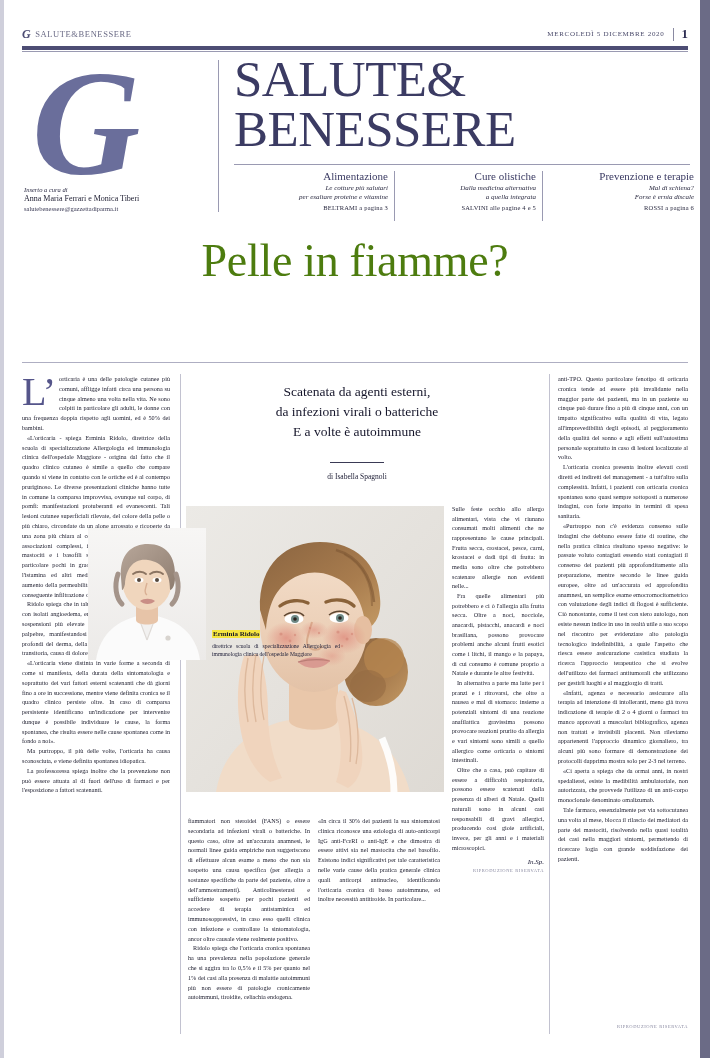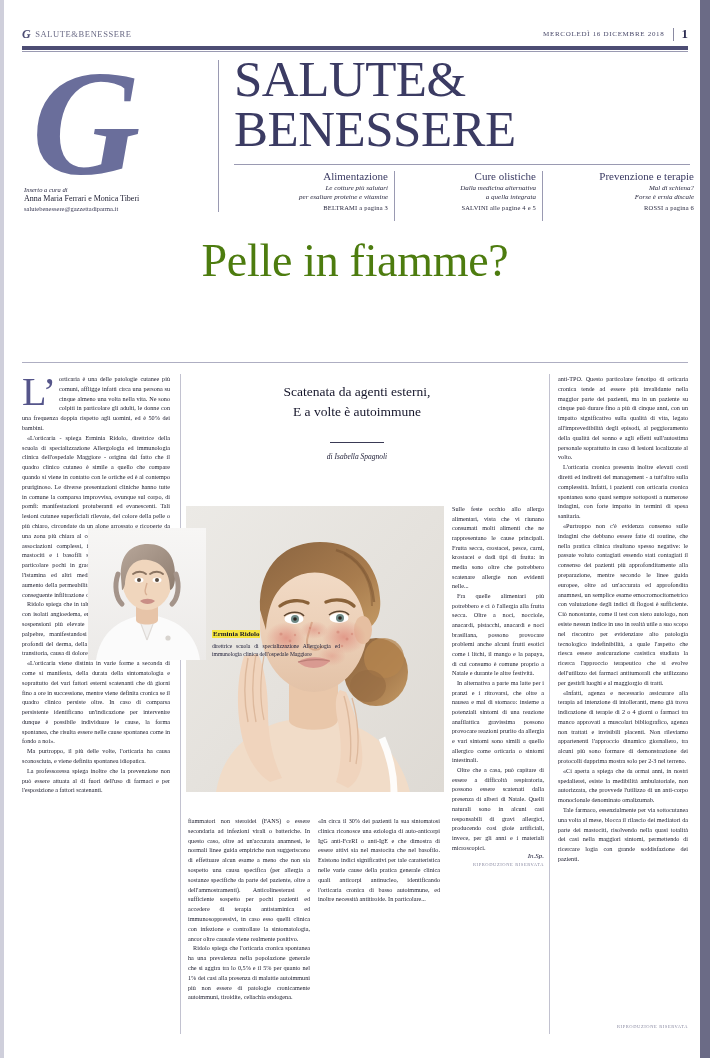--- a/index.html
+++ b/index.html
@@ -272,21 +272,20 @@
     color: #15152a;
     font-family: "Liberation Serif", serif;
   }
   .deck-hr {
     width: 54px; height: 1px;
     background: #3a3a55;
     margin: 20px auto 9px auto;
   }
   .byline {
     font-size: 7.5px;
-    font-style: italic;
     color: #23233a;
   }
 
   .photo {
     position: absolute;
     left: 164px; top: 132px;
     width: 258px; height: 286px;
     background: #e8e4e0;
     overflow: hidden;
   }
@@ -315,20 +314,21 @@
   }
   .side-body {
     font-size: 6.2px;
     line-height: 1.56;
     color: #1b1b2c;
     text-align: justify;
   }
   .side-body p { margin: 0; text-indent: 5px; }
   .side-body p.first { text-indent: 0; }
   .side-sign {
+    margin-top: 6px;
     text-align: right;
     font-size: 7px;
     font-style: italic;
     color: #22223c;
   }
   .side-rights {
     text-align: right;
     font-size: 4.5px;
     letter-spacing: 0.6px;
     color: #8888a0;
@@ -381,21 +381,21 @@
 
   <div class="scan-edge-left"></div>
   <div class="scan-edge-right"></div>
 
   <div class="runhead">
     <div class="runhead-left">
       <span class="runhead-g">G</span>
       <span class="runhead-sec">SALUTE&amp;BENESSERE</span>
     </div>
     <div class="runhead-right">
-      <span class="runhead-date">MERCOLEDÌ 16 DICEMBRE 2018</span>
+      <span class="runhead-date">MERCOLEDÌ 5 DICEMBRE 2020</span>
       <span class="runhead-sep"></span>
       <span class="runhead-pg">1</span>
     </div>
   </div>
   <div class="rule-thick"></div>
   <div class="rule-thin-under"></div>
 
   <div class="masthead">
 
     <div class="mast-logo-col">
@@ -453,20 +453,21 @@
         <p>«L'orticaria - spiega Erminia Ridolo, direttrice della scuola di specializzazione Allergologia ed immunologia clinica dell'ospedale Maggiore - origina dal fatto che il quadro clinico cutaneo è simile a quello che compare quando si viene in contatto con le ortiche ed è al contempo pruriginoso. Le diverse presentazioni cliniche hanno tutte in comune la comparsa improvvisa, ovunque sul corpo, di pomfi: manifestazioni protuberanti ed evanescenti. Tali lesioni cutanee superficiali rilevate, del colore della pelle o più chiaro, circondate da un alone arrossato e ricoperte da una zona più chiara al centro, sono il risultato finale di associazioni complessi, immunologici e non, in cui i mastociti e i basofili sono stati rilasciate. In modo particolare pochi in grado di rilasciare sostanze come l'istamina ed altri mediatori vasoattivi, che causano aumento della permeabilità dei vasi sanguigni cutanei, con conseguente infiltrazione di sospensioni permeabili».</p>
         <p>Ridolo spiega che in taluni casi si possa presentarsi pure con isolati angioedema, entità assai più frequente come le sospensioni più elevate per esempio alle labbra o le palpebre, manifestandosi con l'edema degli strati più profondi del derma, della mucosa e maturata e della cute transitoria, causa di dolore e senso di tensione locale.</p>
         <p>«L'orticaria viene distinta in varie forme a seconda di come si manifesta, della durata della sintomatologia e soprattutto dei vari fattori esterni scatenanti che dà giorni fino a ore in successione, mentre viene definita cronica se il quadro clinico persiste oltre. In caso di comparsa persistente identificano un'indicazione per intervenire dunque è possibile individuare le cause, la forma spontanea, che risulta essere nelle cause spontanea come in fondo a noi».</p>
         <p>Ma purtroppo, il più delle volte, l'orticaria ha causa sconosciuta, e viene definita spontanea idiopatica.</p>
         <p>La professoressa spiega inoltre che la prevenzione non può essere attuata al di fuori dell'uso di farmaci e per l'esposizione a fattori scatenanti.</p>
       </div>
     </div>
 
     <div class="deck">
       <div class="deck-line">Scatenata da agenti esterni,</div>
+      <div class="deck-line">da infezioni virali o batteriche</div>
       <div class="deck-line">E a volte è autoimmune</div>
       <div class="deck-hr"></div>
       <div class="byline">di Isabella Spagnoli</div>
     </div>
 
     <div class="photo">
       <svg width="258" height="286" viewBox="0 0 258 286">
         <defs>
           <linearGradient id="bg" x1="0" y1="0" x2="1" y2="1">
             <stop offset="0%" stop-color="#eceae6"></stop>

